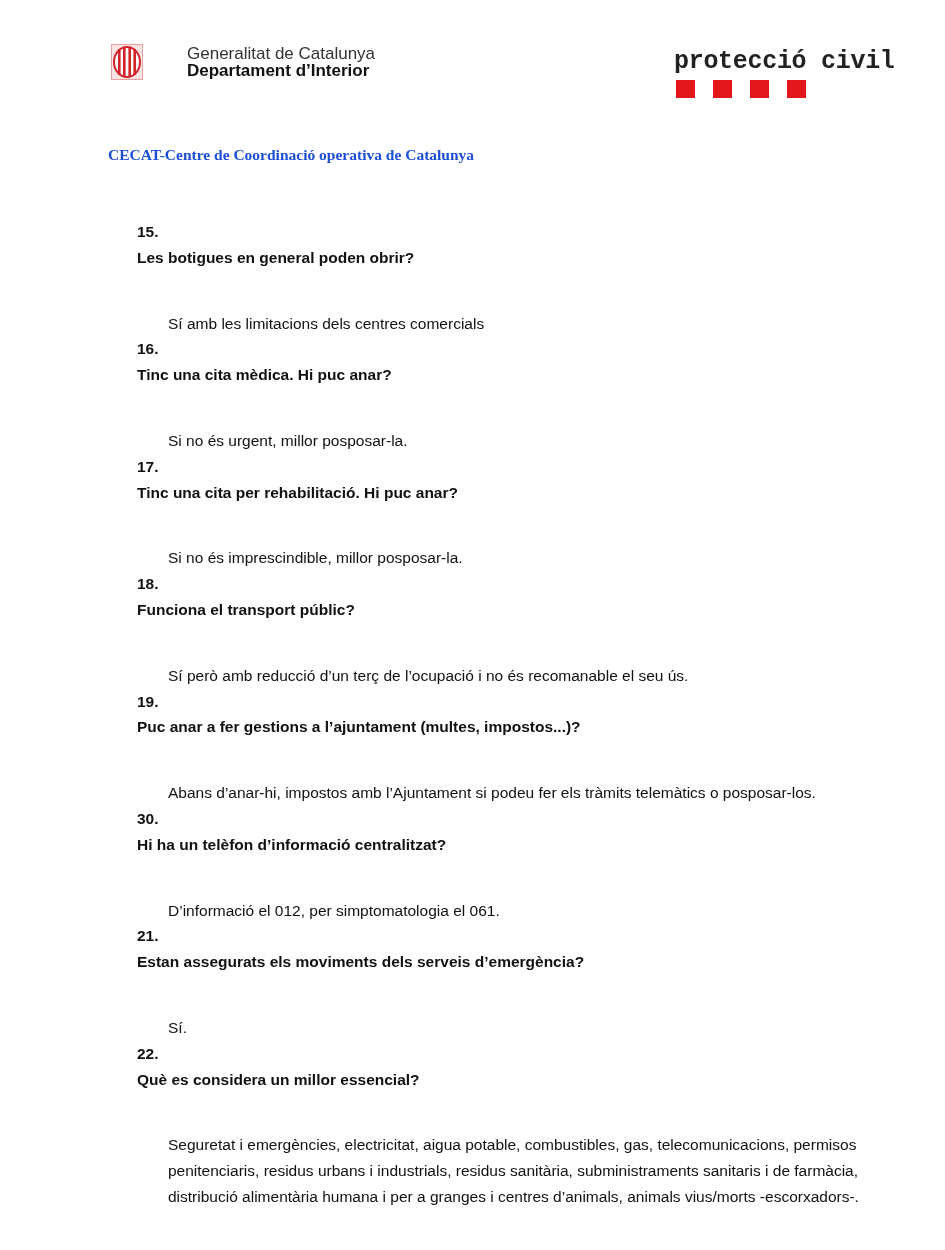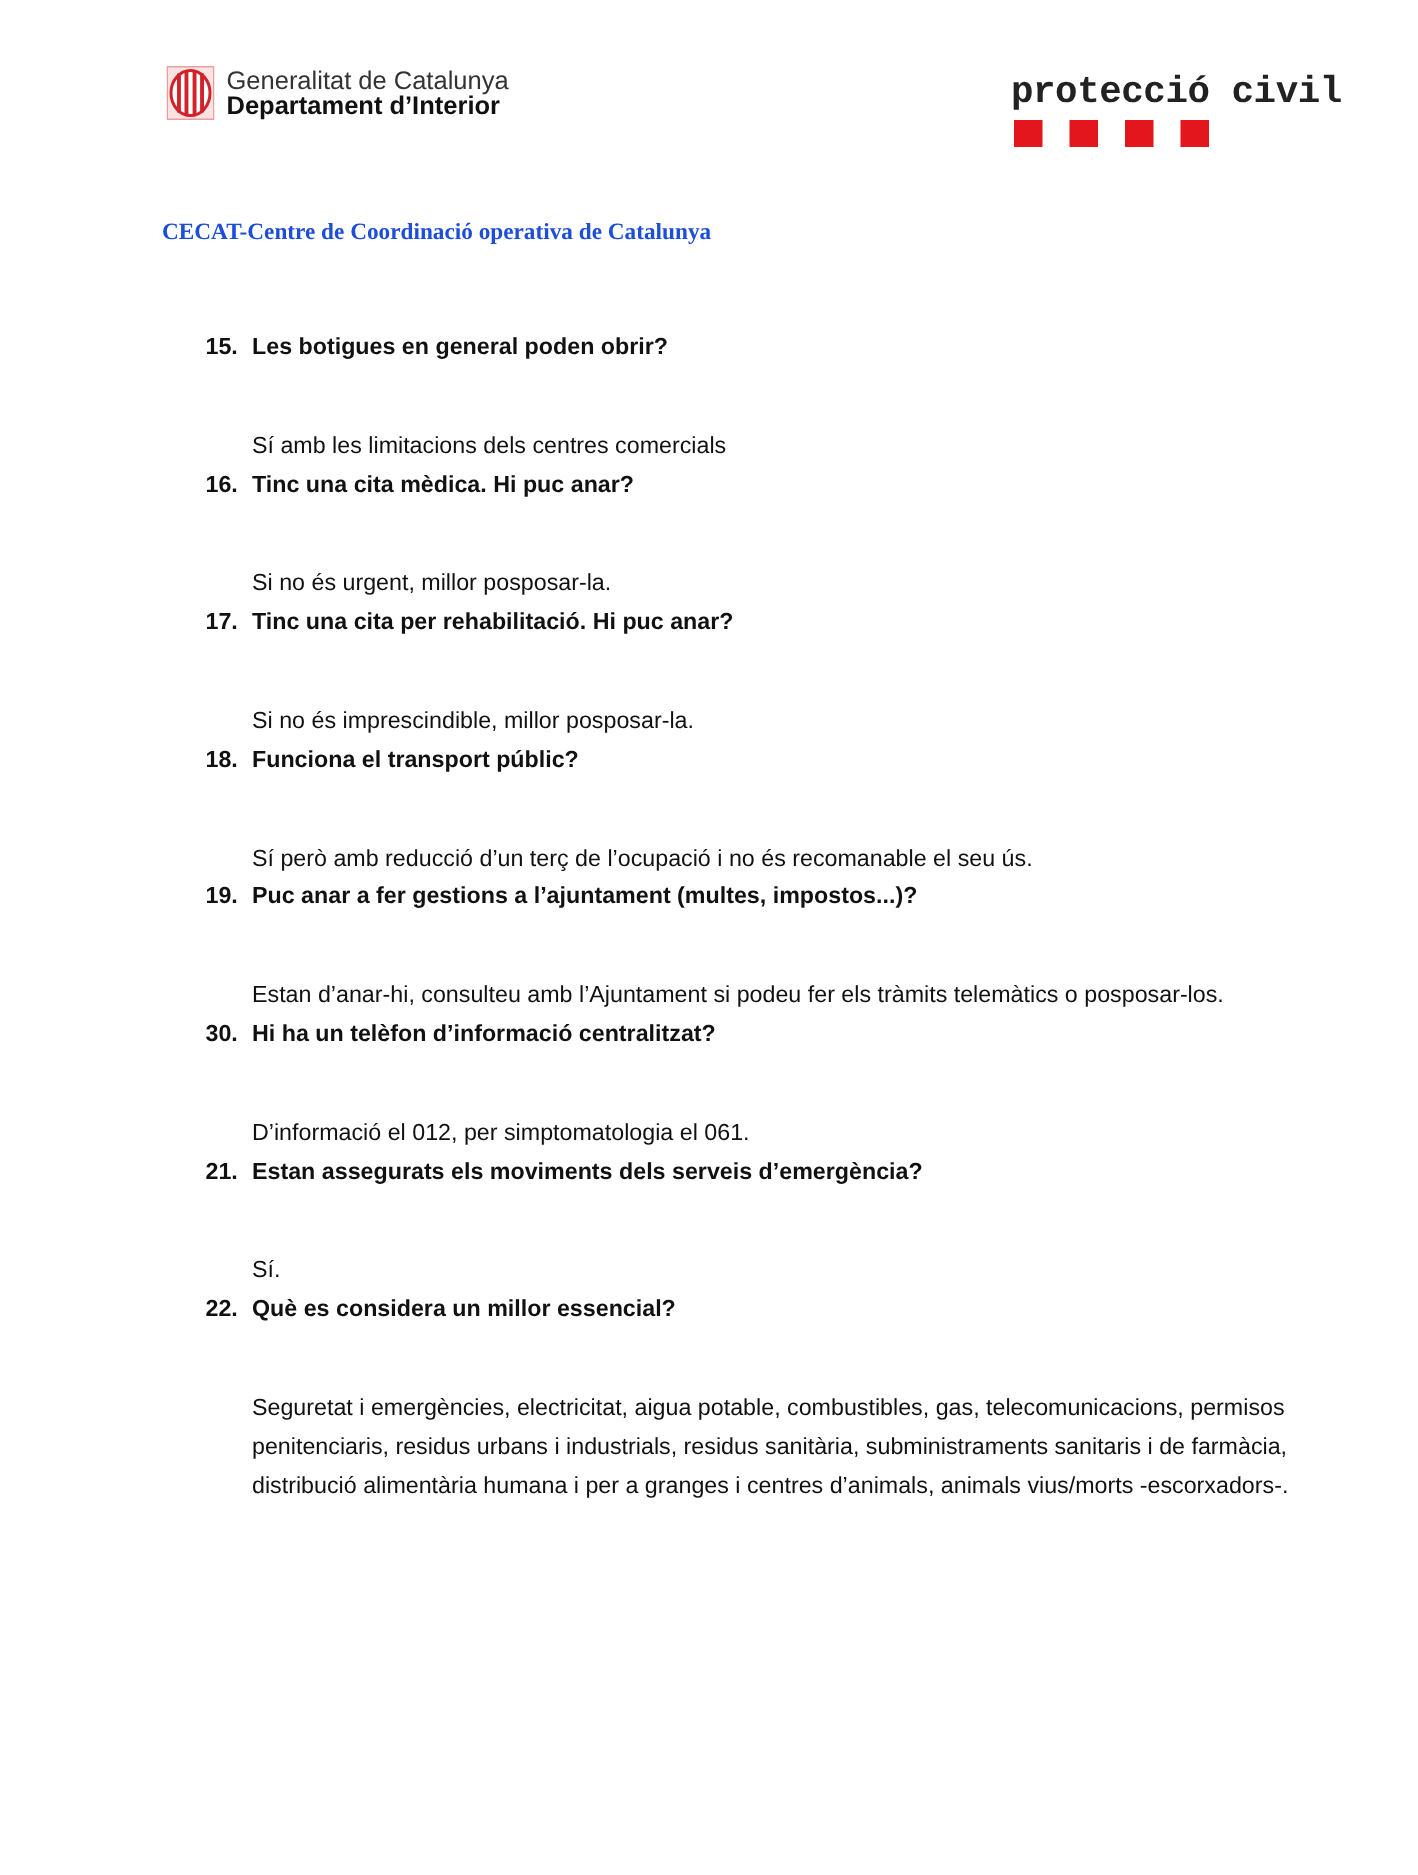--- a/index.html
+++ b/index.html
@@ -1,28 +1,28 @@
 <!DOCTYPE html>
 <html><head>
 <meta charset="utf-8">
 <style>
   html, body { margin: 0; padding: 0; background: #ffffff; }
   body { width: 945px; height: 1250px; position: relative; overflow: hidden; font-family: "Liberation Sans", sans-serif; color: #111; }
-  .gen-logo { position: absolute; left: 111px; top: 44px; display: flex; align-items: center; }
+  .gen-logo { position: absolute; left: 111px; top: 44px; display: flex; align-items: center; gap: 36px; }
   .gen-emblem { width: 32px; height: 36px; margin-right: 8px; }
   .gen-text { line-height: 17px; }
   .gen-line1 { font-size: 17px; color: #333; font-weight: normal; }
   .gen-line2 { font-size: 17px; color: #111; font-weight: bold; }
   .pc-logo { position: absolute; left: 674px; top: 48px; font-family: Liberation Mono, monospace; }
   .pc-title { font-size: 25px; font-weight: bold; color: #222; letter-spacing: -0.3px; line-height: 28px; }
   .pc-squares { display: flex; gap: 18px; margin-top: 4px; margin-left: 2px; }
   .pc-sq { width: 19px; height: 18px; background: #e3161d; }
   .cecat { position: absolute; left: 108px; top: 146px; font-family: "Liberation Serif", serif; font-weight: bold; font-size: 15.5px; color: #1d4ed8; }
   .faq { position: absolute; left: 137px; top: 219px; width: 730px; font-family: "Liberation Sans", sans-serif; }
-  .q { display: flex; font-weight: bold; font-size: 15.5px; line-height: 25.8px; color: #111; }
+  .q { display: flex; font-weight: bold; font-size: 15.5px; line-height: 25.8px; color: #111; flex-direction: column; }
   .q .num { width: 31px; flex-shrink: 0; }
   .a { padding-left: 31px; font-size: 15.5px; line-height: 25.8px; color: #111; margin-top: 40px; }
 </style>
 </head>
 <body>
 
 <div class="gen-logo">
   <svg class="gen-emblem" viewBox="0 0 32 36">
     <rect x="0.5" y="0.5" width="31" height="35" fill="#fbe3e3" stroke="#e8a0a0" stroke-width="1"></rect>
     <ellipse cx="16" cy="18" rx="13" ry="15" fill="#ffffff" stroke="#d2232a" stroke-width="2"></ellipse>
@@ -76,21 +76,21 @@
         <span class="num">18.</span>
         <span>Funciona el transport públic?</span>
       </div>
     <div class="a">Sí però amb reducció d’un terç de l’ocupació i no és recomanable el seu ús.</div>
   </div>
   <div>
     <div class="q">
         <span class="num">19.</span>
         <span>Puc anar a fer gestions a l’ajuntament (multes, impostos...)?</span>
       </div>
-    <div class="a">Estan d’anar-hi, consulteu amb l’Ajuntament si podeu fer els tràmits telemàtics o posposar-los.</div>
+    <div class="a">Abans d’anar-hi, impostos amb l’Ajuntament si podeu fer els tràmits telemàtics o posposar-los.</div>
   </div>
   <div>
     <div class="q">
         <span class="num">30.</span>
         <span>Hi ha un telèfon d’informació centralitzat?</span>
       </div>
     <div class="a">D’informació el 012, per simptomatologia el 061.</div>
   </div>
   <div>
     <div class="q">

